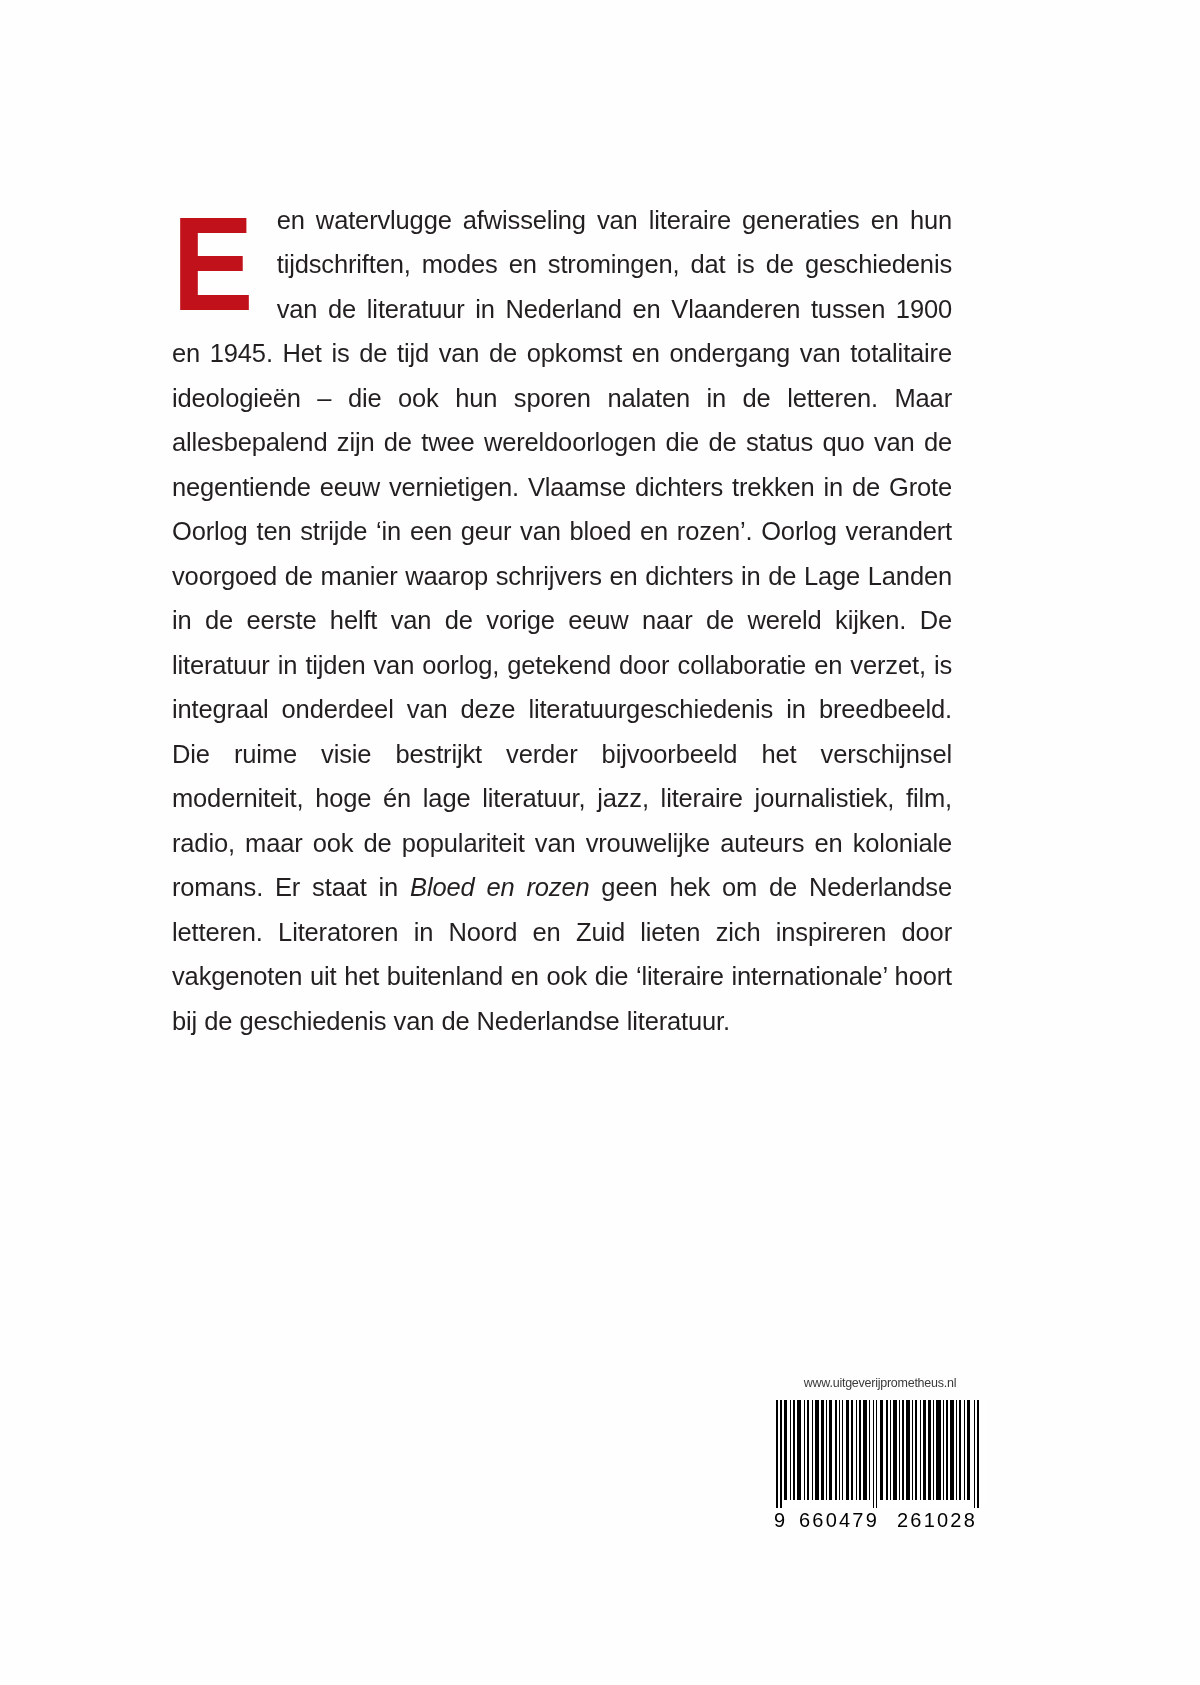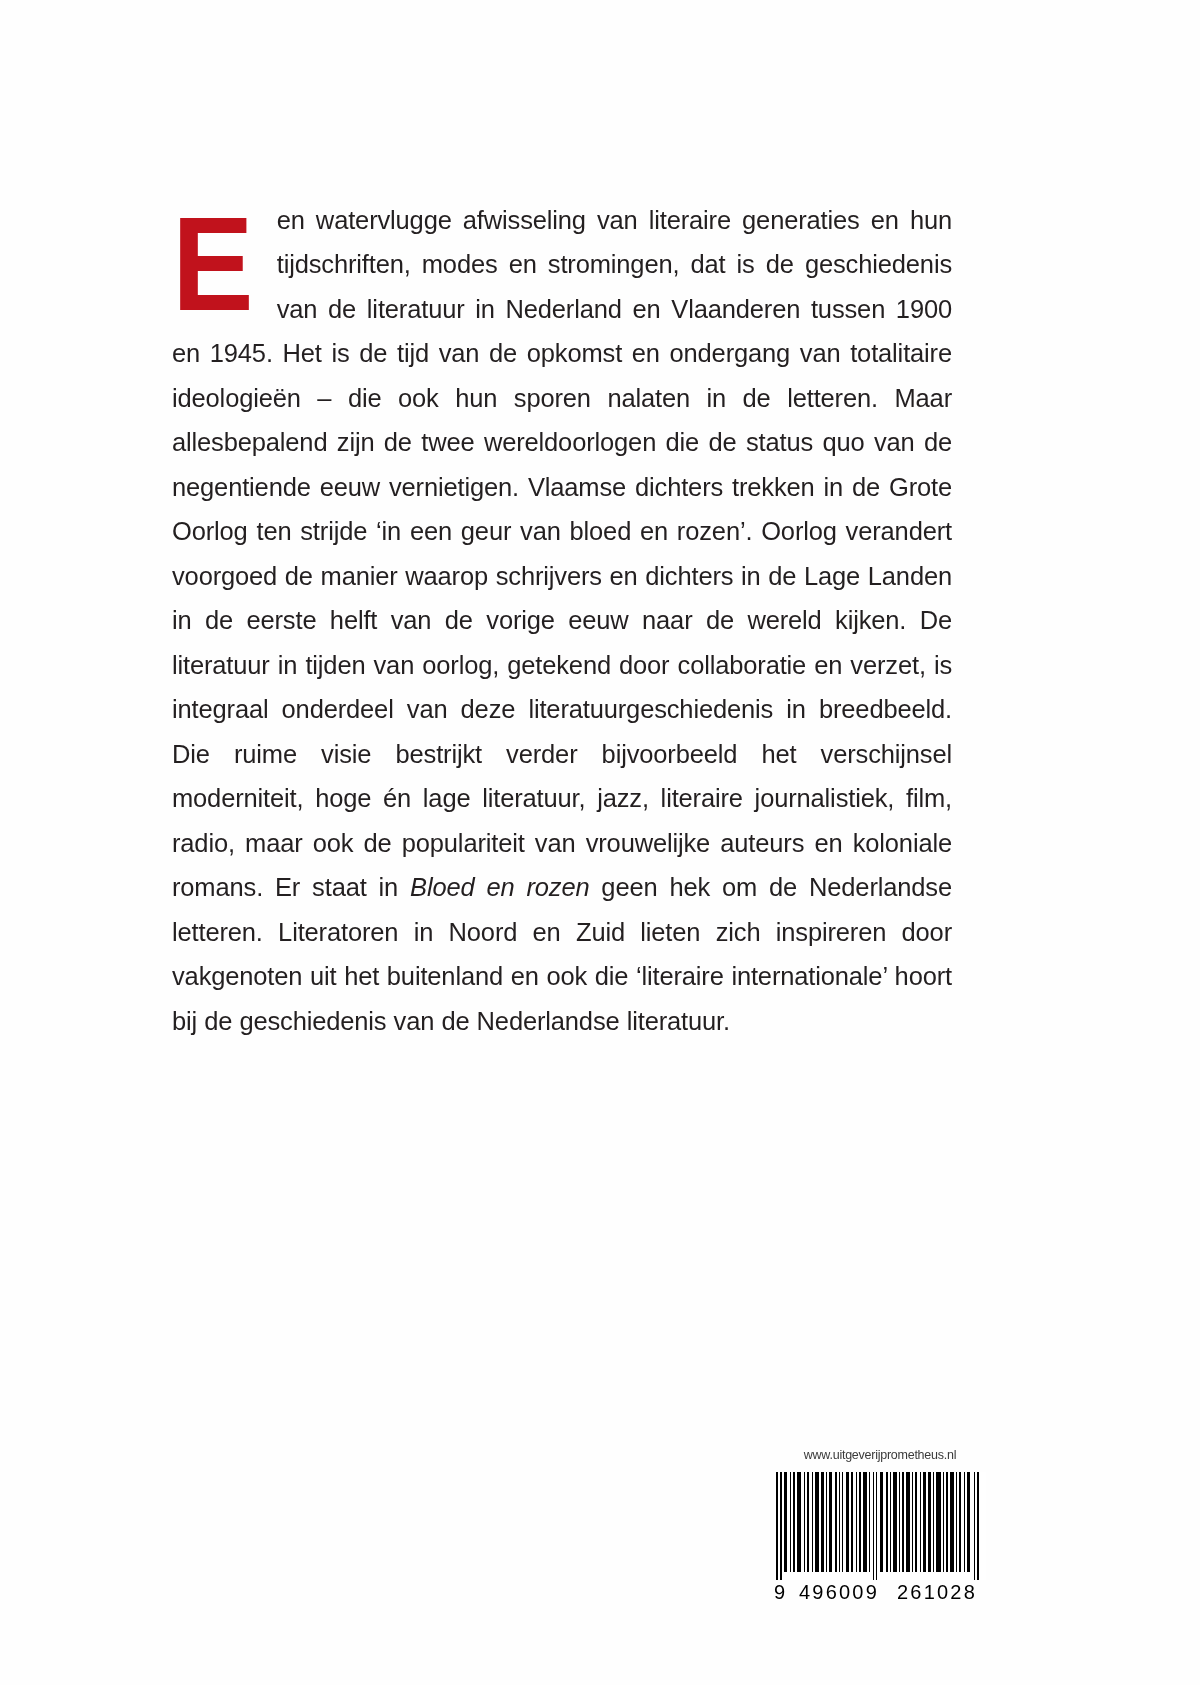--- a/index.html
+++ b/index.html
@@ -59,21 +59,21 @@
   }
 
   .blurb-text em {
     margin-top: 36px;
   }
 
   
   .footer {
     position: absolute;
     left: 770px;
-    top: 1448px;
+    top: 1376px;
     width: 220px;
   }
 
   .publisher-url {
     font-family: "Liberation Sans", sans-serif;
     font-size: 12.5px;
     color: #3a3a3a;
     letter-spacing: -0.25px;
     text-align: center;
     width: 212px;
@@ -180,19 +180,19 @@
           <rect x="189.6" y="0" width="1.1" height="100"></rect>
           <rect x="192.9" y="0" width="3.3" height="100"></rect>
 
           <rect x="199.5" y="0" width="1.1" height="108"></rect>
           <rect x="203" y="0" width="2.2" height="108"></rect>
         </g>
       </svg>
 
       <div class="barcode-digits">
         <span class="d-lead">9</span>
-        <span class="d-left">496009</span>
+        <span class="d-left">660479</span>
         <span class="d-right">261028</span>
       </div>
     </div>
   </div>
 
 </div>
 
 </body></html>

